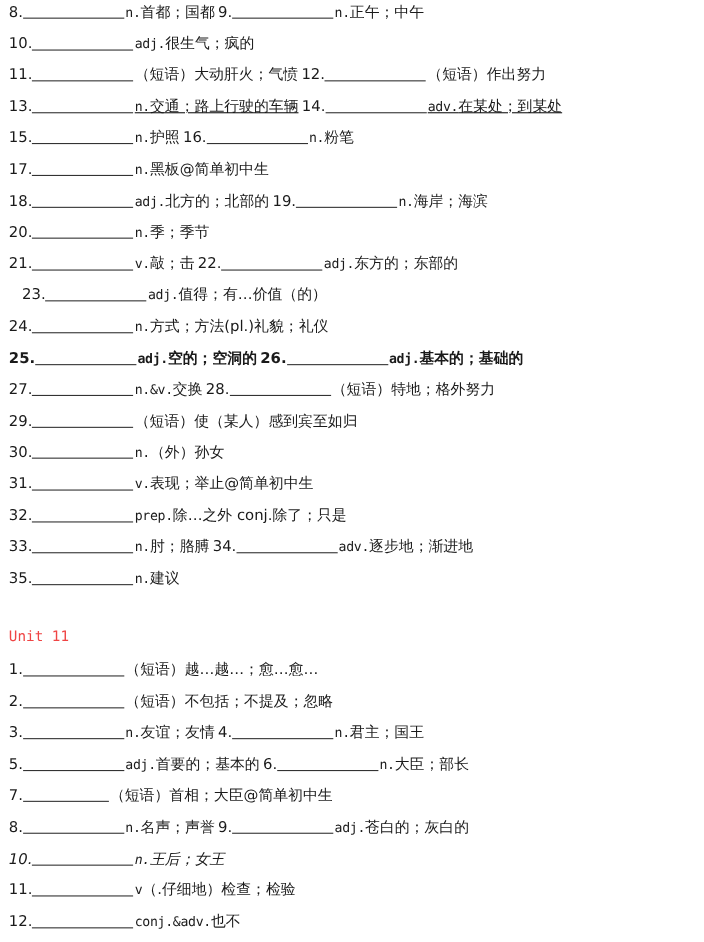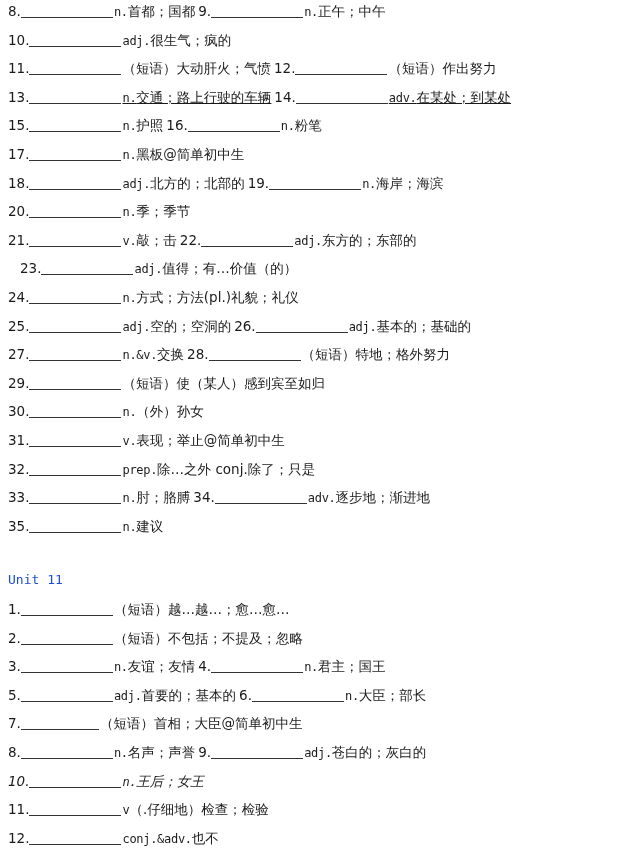--- a/index.html
+++ b/index.html
@@ -45,42 +45,42 @@
     }
     .def {
       font-size: 13.5px;
     }
     .unit-heading {
       position: absolute;
       left: 8px;
       top: 570px;
       font-family: "DejaVu Sans Mono", "Liberation Mono", monospace;
       font-size: 13px;
-      color: #1d4ed8;
+      color: #ef4444;
       line-height: 20px;
     }
     .gap { display: inline-block; width: 3px; }
   </style>
 </head>
 <body>
 
 <div id="doc">
   <div id="unit10">
       <div class="row" style="top: 1px;"><span class="num">8.</span><span class="blank"></span><span class="pos">n.</span><span class="def">首都；国都</span><span class="gap"></span><span class="num">9.</span><span class="blank"></span><span class="pos">n.</span><span class="def">正午；中午</span></div>
       <div class="row" style="top: 30px;"><span class="num">10.</span><span class="blank"></span><span class="pos">adj.</span><span class="def">很生气；疯的</span></div>
       <div class="row" style="top: 58px;"><span class="num">11.</span><span class="blank"></span><span class="def">（短语）大动肝火；气愤</span><span class="gap"></span><span class="num">12.</span><span class="blank"></span><span class="def">（短语）作出努力</span></div>
       <div class="row" style="top: 87px; text-decoration: underline;"><span class="num">13.</span><span class="blank"></span><span class="pos">n.</span><span class="def">交通；路上行驶的车辆</span><span class="gap"></span><span class="num">14.</span><span class="blank"></span><span class="pos">adv.</span><span class="def">在某处；到某处</span></div>
       <div class="row" style="top: 115px;"><span class="num">15.</span><span class="blank"></span><span class="pos">n.</span><span class="def">护照</span><span class="gap"></span><span class="num">16.</span><span class="blank"></span><span class="pos">n.</span><span class="def">粉笔</span></div>
       <div class="row" style="top: 144px;"><span class="num">17.</span><span class="blank"></span><span class="pos">n.</span><span class="def">黑板@简单初中生</span></div>
       <div class="row" style="top: 173px;"><span class="num">18.</span><span class="blank"></span><span class="pos">adj.</span><span class="def">北方的；北部的</span><span class="gap"></span><span class="num">19.</span><span class="blank"></span><span class="pos">n.</span><span class="def">海岸；海滨</span></div>
       <div class="row" style="top: 201px;"><span class="num">20.</span><span class="blank"></span><span class="pos">n.</span><span class="def">季；季节</span></div>
       <div class="row" style="top: 230px;"><span class="num">21.</span><span class="blank"></span><span class="pos">v.</span><span class="def">敲；击</span><span class="gap"></span><span class="num">22.</span><span class="blank"></span><span class="pos">adj.</span><span class="def">东方的；东部的</span></div>
       <div class="row" style="top: 258px; margin-left: 12px;"><span class="num">23.</span><span class="blank"></span><span class="pos">adj.</span><span class="def">值得；有…价值（的）</span></div>
       <div class="row" style="top: 287px;"><span class="num">24.</span><span class="blank"></span><span class="pos">n.</span><span class="def">方式；方法(pl.)礼貌；礼仪</span></div>
-      <div class="row" style="top: 316px;"><span class="num">25.</span><span class="blank"></span><span class="pos">adj.</span><span class="def">空的；空洞的</span><span class="gap"></span><span class="num">26.</span><span class="blank"></span><span class="pos">adj.</span><span class="def">基本的；基础的</span></div>
+      <div class="row" style="top: 316px; font-weight: bold;"><span class="num">25.</span><span class="blank"></span><span class="pos">adj.</span><span class="def">空的；空洞的</span><span class="gap"></span><span class="num">26.</span><span class="blank"></span><span class="pos">adj.</span><span class="def">基本的；基础的</span></div>
       <div class="row" style="top: 344px;"><span class="num">27.</span><span class="blank"></span><span class="pos">n.&amp;v.</span><span class="def">交换</span><span class="gap"></span><span class="num">28.</span><span class="blank"></span><span class="def">（短语）特地；格外努力</span></div>
       <div class="row" style="top: 373px;"><span class="num">29.</span><span class="blank"></span><span class="def">（短语）使（某人）感到宾至如归</span></div>
       <div class="row" style="top: 401px;"><span class="num">30.</span><span class="blank"></span><span class="pos">n.</span><span class="def">（外）孙女</span></div>
       <div class="row" style="top: 430px;"><span class="num">31.</span><span class="blank"></span><span class="pos">v.</span><span class="def">表现；举止@简单初中生</span></div>
       <div class="row" style="top: 459px; text-align: right;"><span class="num">32.</span><span class="blank"></span><span class="pos">prep.</span><span class="def">除…之外 conj.除了；只是</span></div>
       <div class="row" style="top: 487px;"><span class="num">33.</span><span class="blank"></span><span class="pos">n.</span><span class="def">肘；胳膊</span><span class="gap"></span><span class="num">34.</span><span class="blank"></span><span class="pos">adv.</span><span class="def">逐步地；渐进地</span></div>
       <div class="row" style="top: 516px; text-align: center;"><span class="num">35.</span><span class="blank"></span><span class="pos">n.</span><span class="def">建议</span></div>
     </div>
   <div class="unit-heading">Unit 11</div>
   <div id="unit11">

